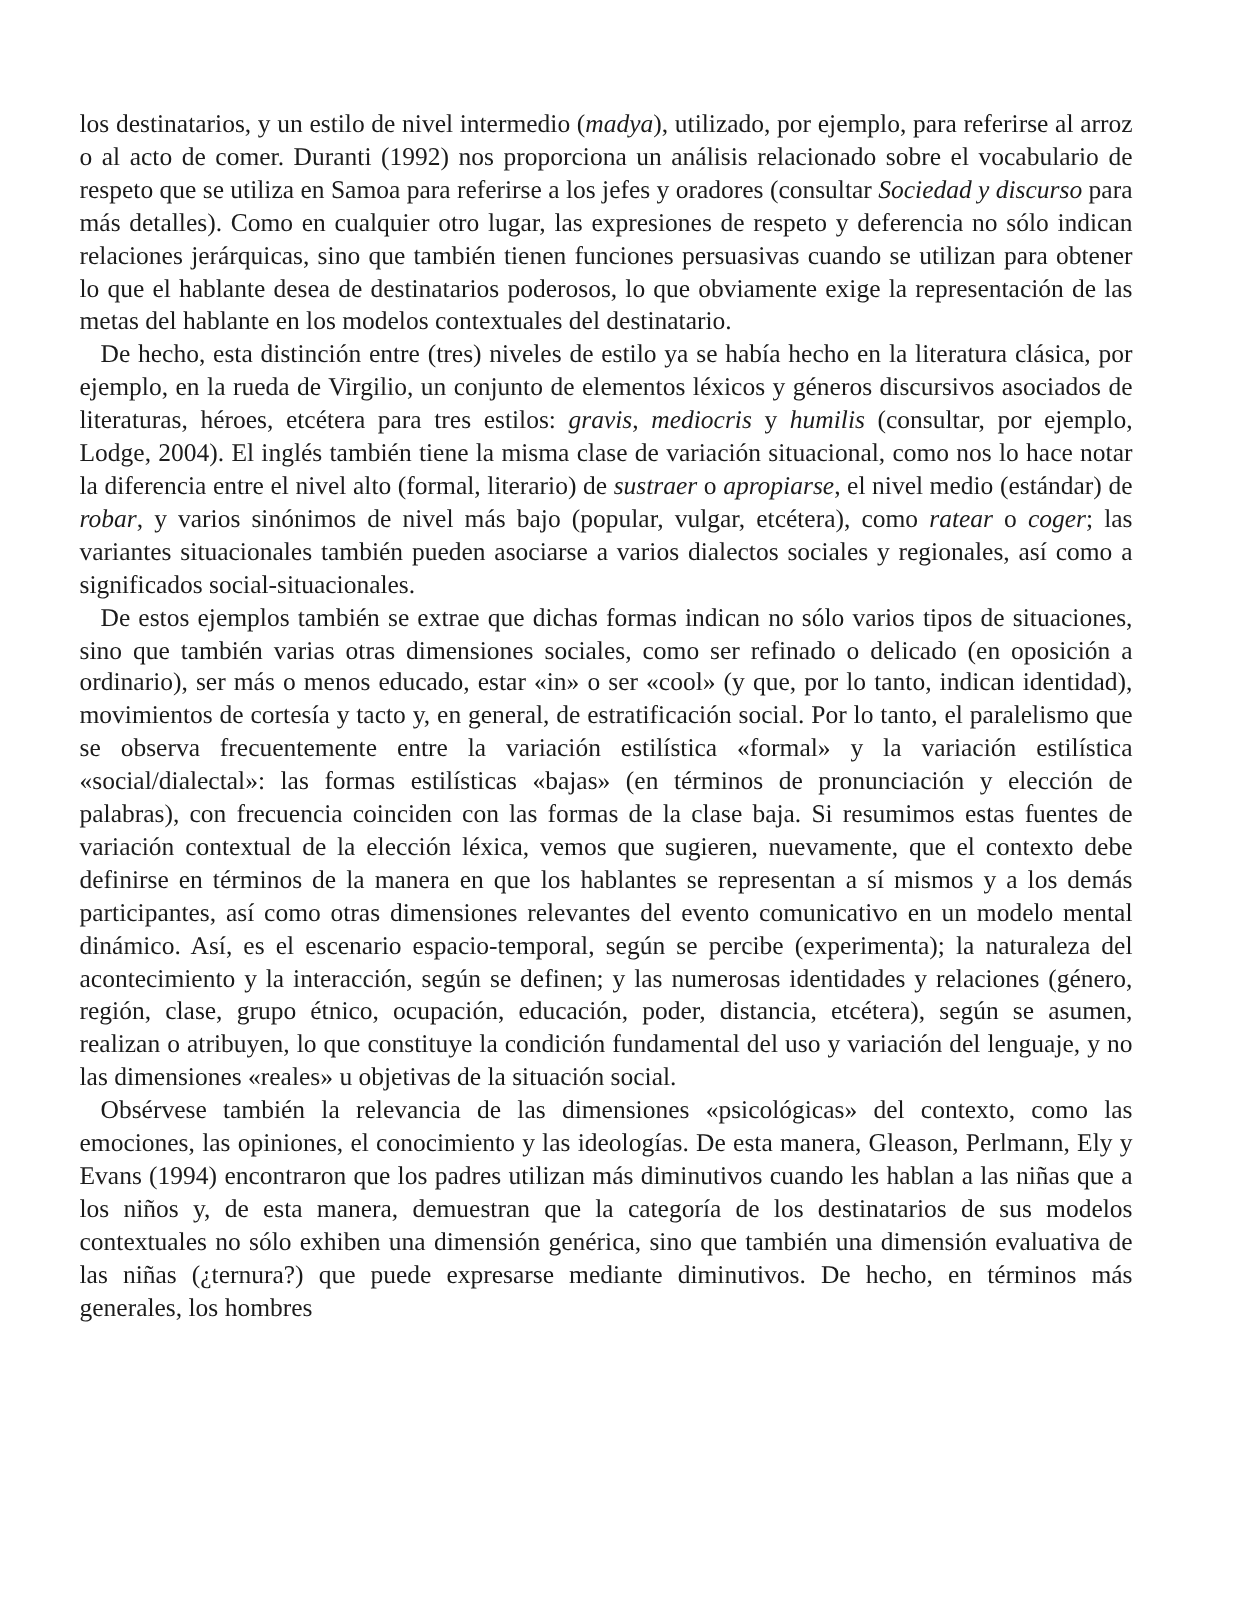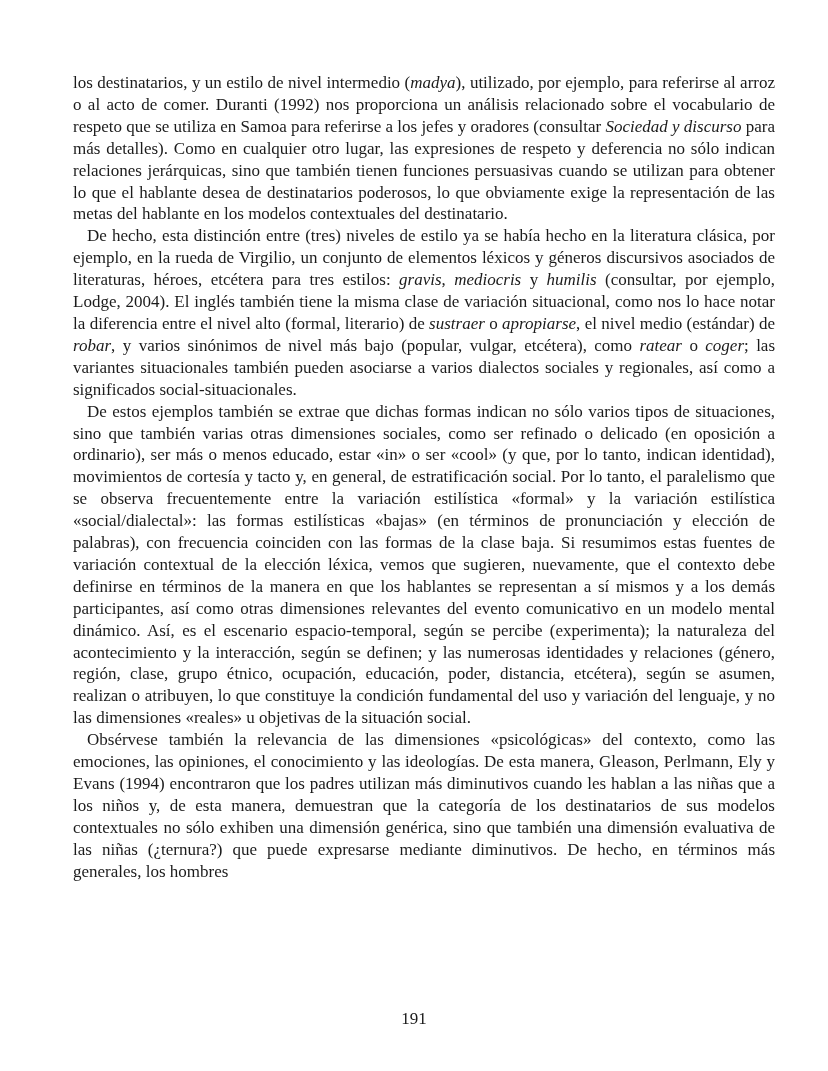--- a/index.html
+++ b/index.html
@@ -11,21 +11,21 @@
     position: relative;
     width: 828px;
     height: 1071px;
     background: #ffffff;
     font-family: "Liberation Serif", serif;
     color: #1b1b1b;
     overflow: hidden;
   }
   .text-block {
     position: absolute;
-    left: 73px;
+    left: 53px;
     top: 72px;
     width: 702px;
     font-size: 17px;
     line-height: 21.9px;
     text-align: justify;
   }
   .text-block p {
     margin: 0;
     padding: 0;
     text-indent: 14px;
@@ -49,14 +49,13 @@
 </head>
 <body>
 
 <div class="page">
   <div class="text-block">
     <p class="no-indent"><span>los destinatarios, y un estilo de nivel intermedio (</span><em>madya</em><span>), utilizado, por ejemplo, para referirse al arroz o al acto de comer. Duranti (1992) nos proporciona un análisis relacionado sobre el vocabulario de respeto que se utiliza en Samoa para referirse a los jefes y oradores (consultar </span><em>Sociedad y discurso</em><span> para más detalles). Como en cualquier otro lugar, las expresiones de respeto y deferencia no sólo indican relaciones jerárquicas, sino que también tienen funciones persuasivas cuando se utilizan para obtener lo que el hablante desea de destinatarios poderosos, lo que obviamente exige la representación de las metas del hablante en los modelos contextuales del destinatario.</span></p>
     <p><span>De hecho, esta distinción entre (tres) niveles de estilo ya se había hecho en la literatura clásica, por ejemplo, en la rueda de Virgilio, un conjunto de elementos léxicos y géneros discursivos asociados de literaturas, héroes, etcétera para tres estilos: </span><em>gravis</em><span>, </span><em>mediocris</em><span> y </span><em>humilis</em><span> (consultar, por ejemplo, Lodge, 2004). El inglés también tiene la misma clase de variación situacional, como nos lo hace notar la diferencia entre el nivel alto (formal, literario) de </span><em>sustraer</em><span> o </span><em>apropiarse</em><span>, el nivel medio (estándar) de </span><em>robar</em><span>, y varios sinónimos de nivel más bajo (popular, vulgar, etcétera), como </span><em>ratear</em><span> o </span><em>coger</em><span>; las variantes situacionales también pueden asociarse a varios dialectos sociales y regionales, así como a significados social-situacionales.</span></p>
     <p><span>De estos ejemplos también se extrae que dichas formas indican no sólo varios tipos de situaciones, sino que también varias otras dimensiones sociales, como ser refinado o delicado (en oposición a ordinario), ser más o menos educado, estar «in» o ser «cool» (y que, por lo tanto, indican identidad), movimientos de cortesía y tacto y, en general, de estratificación social. Por lo tanto, el paralelismo que se observa frecuentemente entre la variación estilística «formal» y la variación estilística «social/dialectal»: las formas estilísticas «bajas» (en términos de pronunciación y elección de palabras), con frecuencia coinciden con las formas de la clase baja. Si resumimos estas fuentes de variación contextual de la elección léxica, vemos que sugieren, nuevamente, que el contexto debe definirse en términos de la manera en que los hablantes se representan a sí mismos y a los demás participantes, así como otras dimensiones relevantes del evento comunicativo en un modelo mental dinámico. Así, es el escenario espacio-temporal, según se percibe (experimenta); la naturaleza del acontecimiento y la interacción, según se definen; y las numerosas identidades y relaciones (género, región, clase, grupo étnico, ocupación, educación, poder, distancia, etcétera), según se asumen, realizan o atribuyen, lo que constituye la condición fundamental del uso y variación del lenguaje, y no las dimensiones «reales» u objetivas de la situación social.</span></p>
     <p><span>Obsérvese también la relevancia de las dimensiones «psicológicas» del contexto, como las emociones, las opiniones, el conocimiento y las ideologías. De esta manera, Gleason, Perlmann, Ely y Evans (1994) encontraron que los padres utilizan más diminutivos cuando les hablan a las niñas que a los niños y, de esta manera, demuestran que la categoría de los destinatarios de sus modelos contextuales no sólo exhiben una dimensión genérica, sino que también una dimensión evaluativa de las niñas (¿ternura?) que puede expresarse mediante diminutivos. De hecho, en términos más generales, los hombres</span></p>
   </div>
-  <div class="page-number">191</div>
 </div>
 
 </body></html>

